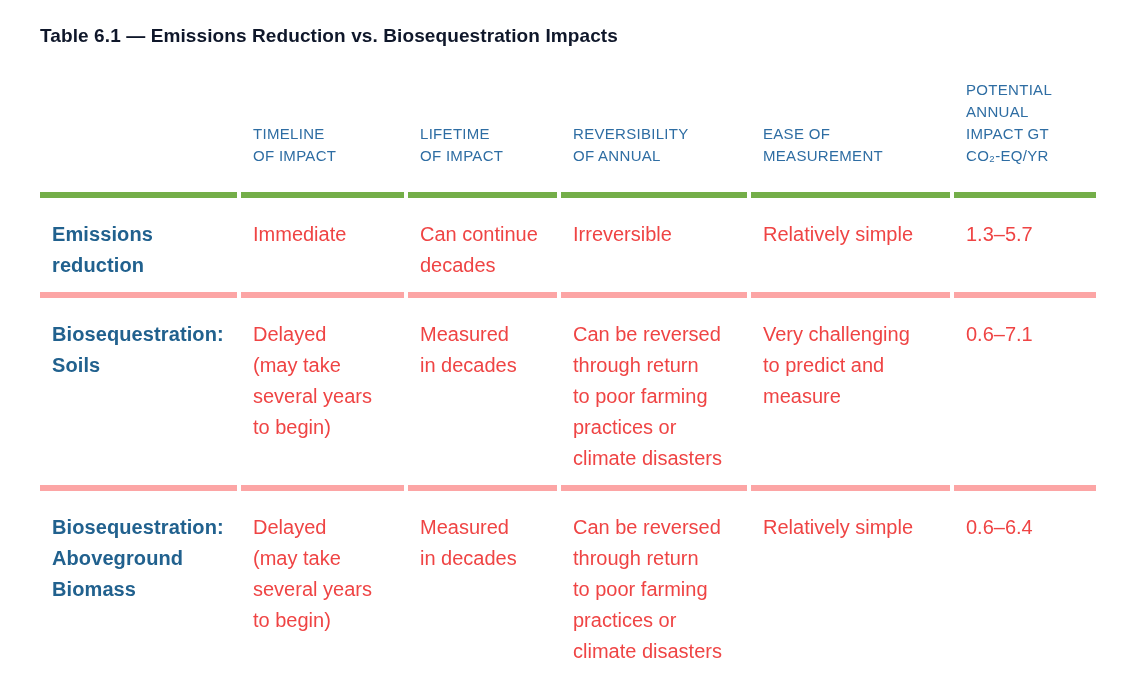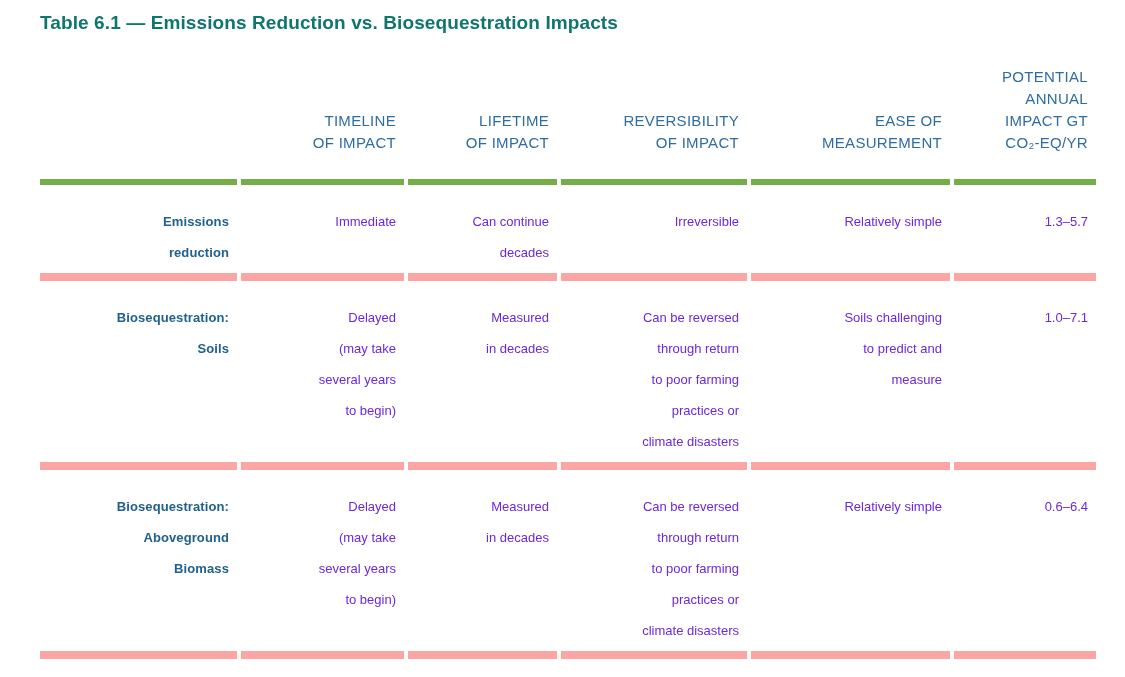--- a/index.html
+++ b/index.html
@@ -13,59 +13,59 @@
   }
   .page {
     box-sizing: border-box;
     width: 1125px;
     height: 677px;
     padding: 9px 20px 0 40px;
   }
   .title {
     font-size: 19px;
     font-weight: bold;
-    color: #0f766e;
-    margin: 3px 0 4px 0;
+    color: #0f172a;
+    margin: 16px 0 4px 0;
     letter-spacing: 0.1px;
   }
   table.impact-table {
     border-collapse: separate;
     border-spacing: 4px 0;
     table-layout: fixed;
     margin-left: -4px;
   }
   th, td {
-    text-align: right;
+    text-align: left;
     white-space: pre-line;
     font-weight: normal;
     box-sizing: border-box;
   }
   thead th {
     vertical-align: bottom;
     padding: 28px 8px 25px 12px;
     border-bottom: 6px solid #74ae49;
     color: #2e6da3;
     font-size: 15px;
     line-height: 22px;
     letter-spacing: 0.3px;
   }
   tbody th, tbody td {
     vertical-align: top;
-    padding: 21px 8px 5px 12px;
-    border-bottom: 8px solid #fca5a5;
-    font-size: 13px;
+    padding: 21px 8px 11px 12px;
+    border-bottom: 6px solid #fca5a5;
+    font-size: 20px;
     line-height: 31px;
   }
   tbody th.row-label {
     color: #21618e;
     font-weight: bold;
     letter-spacing: 0.1px;
   }
   tbody td {
-    color: #6d28d9;
+    color: #ef4444;
   }
 </style>
 </head>
 <body>
 
 <div class="page">
   <h1 class="title">Table 6.1 — Emissions Reduction vs. Biosequestration Impacts</h1>
 
   <table class="impact-table">
     <colgroup>
@@ -77,21 +77,21 @@
       <col style="width:142px">
     </colgroup>
     <thead>
       <tr>
         <th></th>
         <th>TIMELINE
 OF IMPACT</th>
         <th>LIFETIME
 OF IMPACT</th>
         <th>REVERSIBILITY
-OF IMPACT</th>
+OF ANNUAL</th>
         <th>EASE OF
 MEASUREMENT</th>
         <th>POTENTIAL
 ANNUAL
 IMPACT GT
 CO₂-EQ/YR</th>
       </tr>
     </thead>
     <tbody>
       <tr>
@@ -111,24 +111,24 @@
 (may take
 several years
 to begin)</td>
         <td>Measured
 in decades</td>
         <td>Can be reversed
 through return
 to poor farming
 practices or
 climate disasters</td>
-        <td>Soils challenging
+        <td>Very challenging
 to predict and
 measure</td>
-        <td>1.0–7.1</td>
+        <td>0.6–7.1</td>
       </tr>
       <tr>
         <th class="row-label">Biosequestration:
 Aboveground
 Biomass</th>
         <td>Delayed
 (may take
 several years
 to begin)</td>
         <td>Measured

